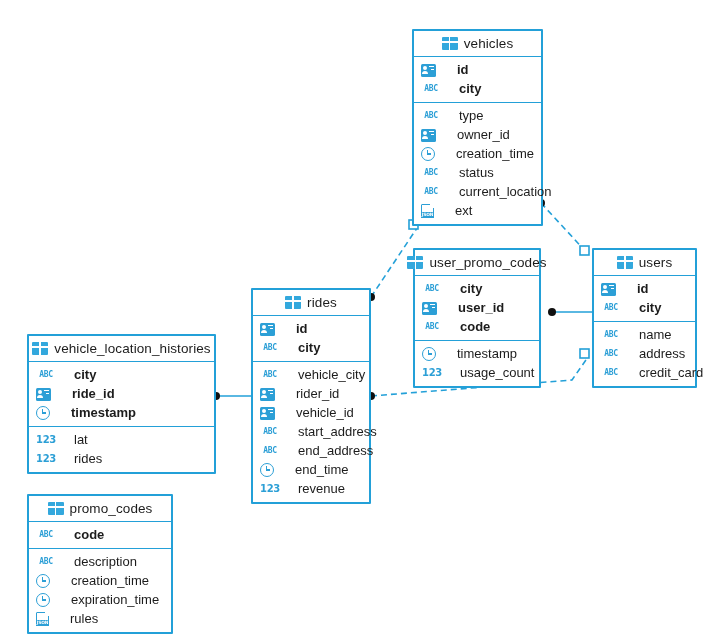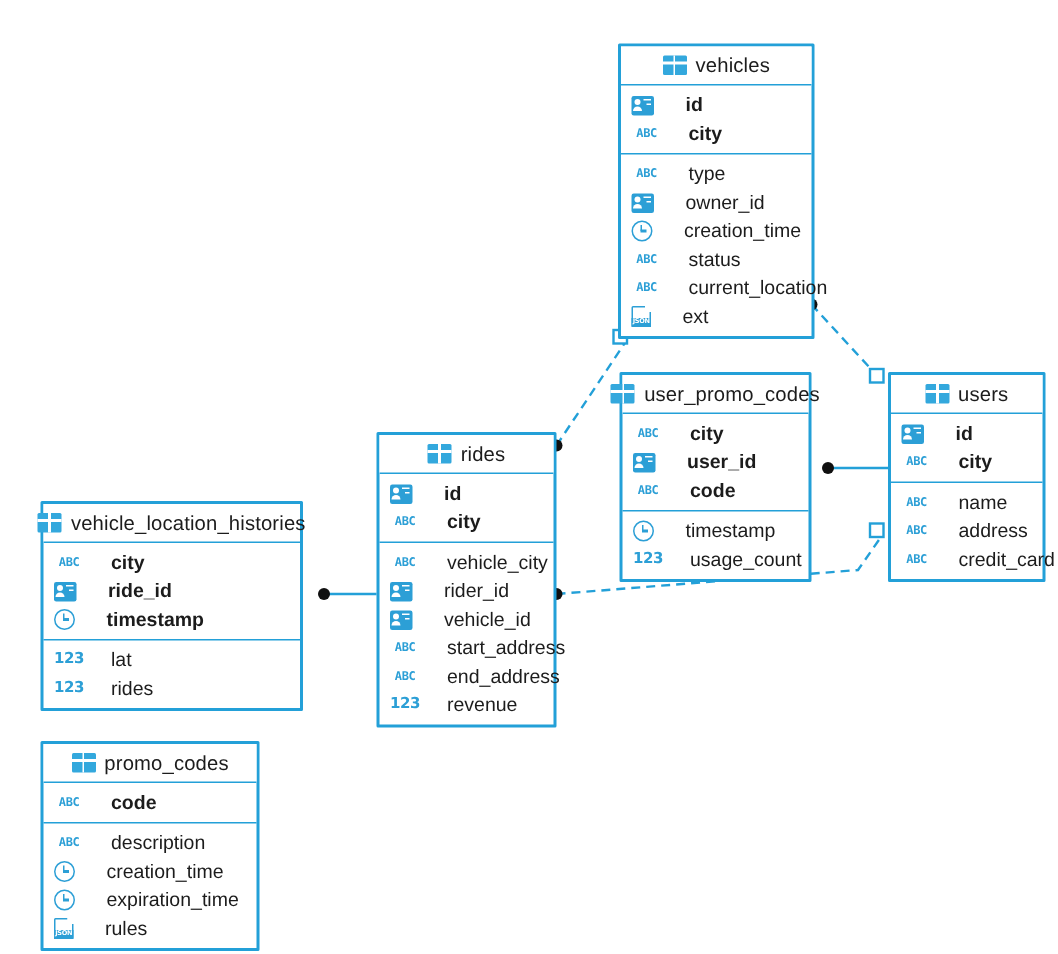--- a/index.html
+++ b/index.html
@@ -351,26 +351,30 @@
         </div>
         <div class="row">
           <span class="ico-abc">ABC</span>
           <span class="col-name">start_address</span>
         </div>
         <div class="row">
           <span class="ico-abc">ABC</span>
           <span class="col-name">end_address</span>
         </div>
         <div class="row">
+          <span class="ico-clock"></span>
+          <span class="col-name">end_time</span>
+        </div>
+        <div class="row">
           <span class="ico-123">123</span>
           <span class="col-name">revenue</span>
         </div>
       </div>
     </div>
-    <div class="table" style="left: 27px; top: 334px; width: 175px;">
+    <div class="table" style="left: 27px; top: 334px; width: 189px;">
       <div class="tbl-header">
         <span class="ico-grid"></span>
         <span class="tbl-title">vehicle_location_histories</span>
       </div>
       <div class="section">
         <div class="row key">
           <span class="ico-abc">ABC</span>
           <span class="col-name">city</span>
         </div>
         <div class="row key">

